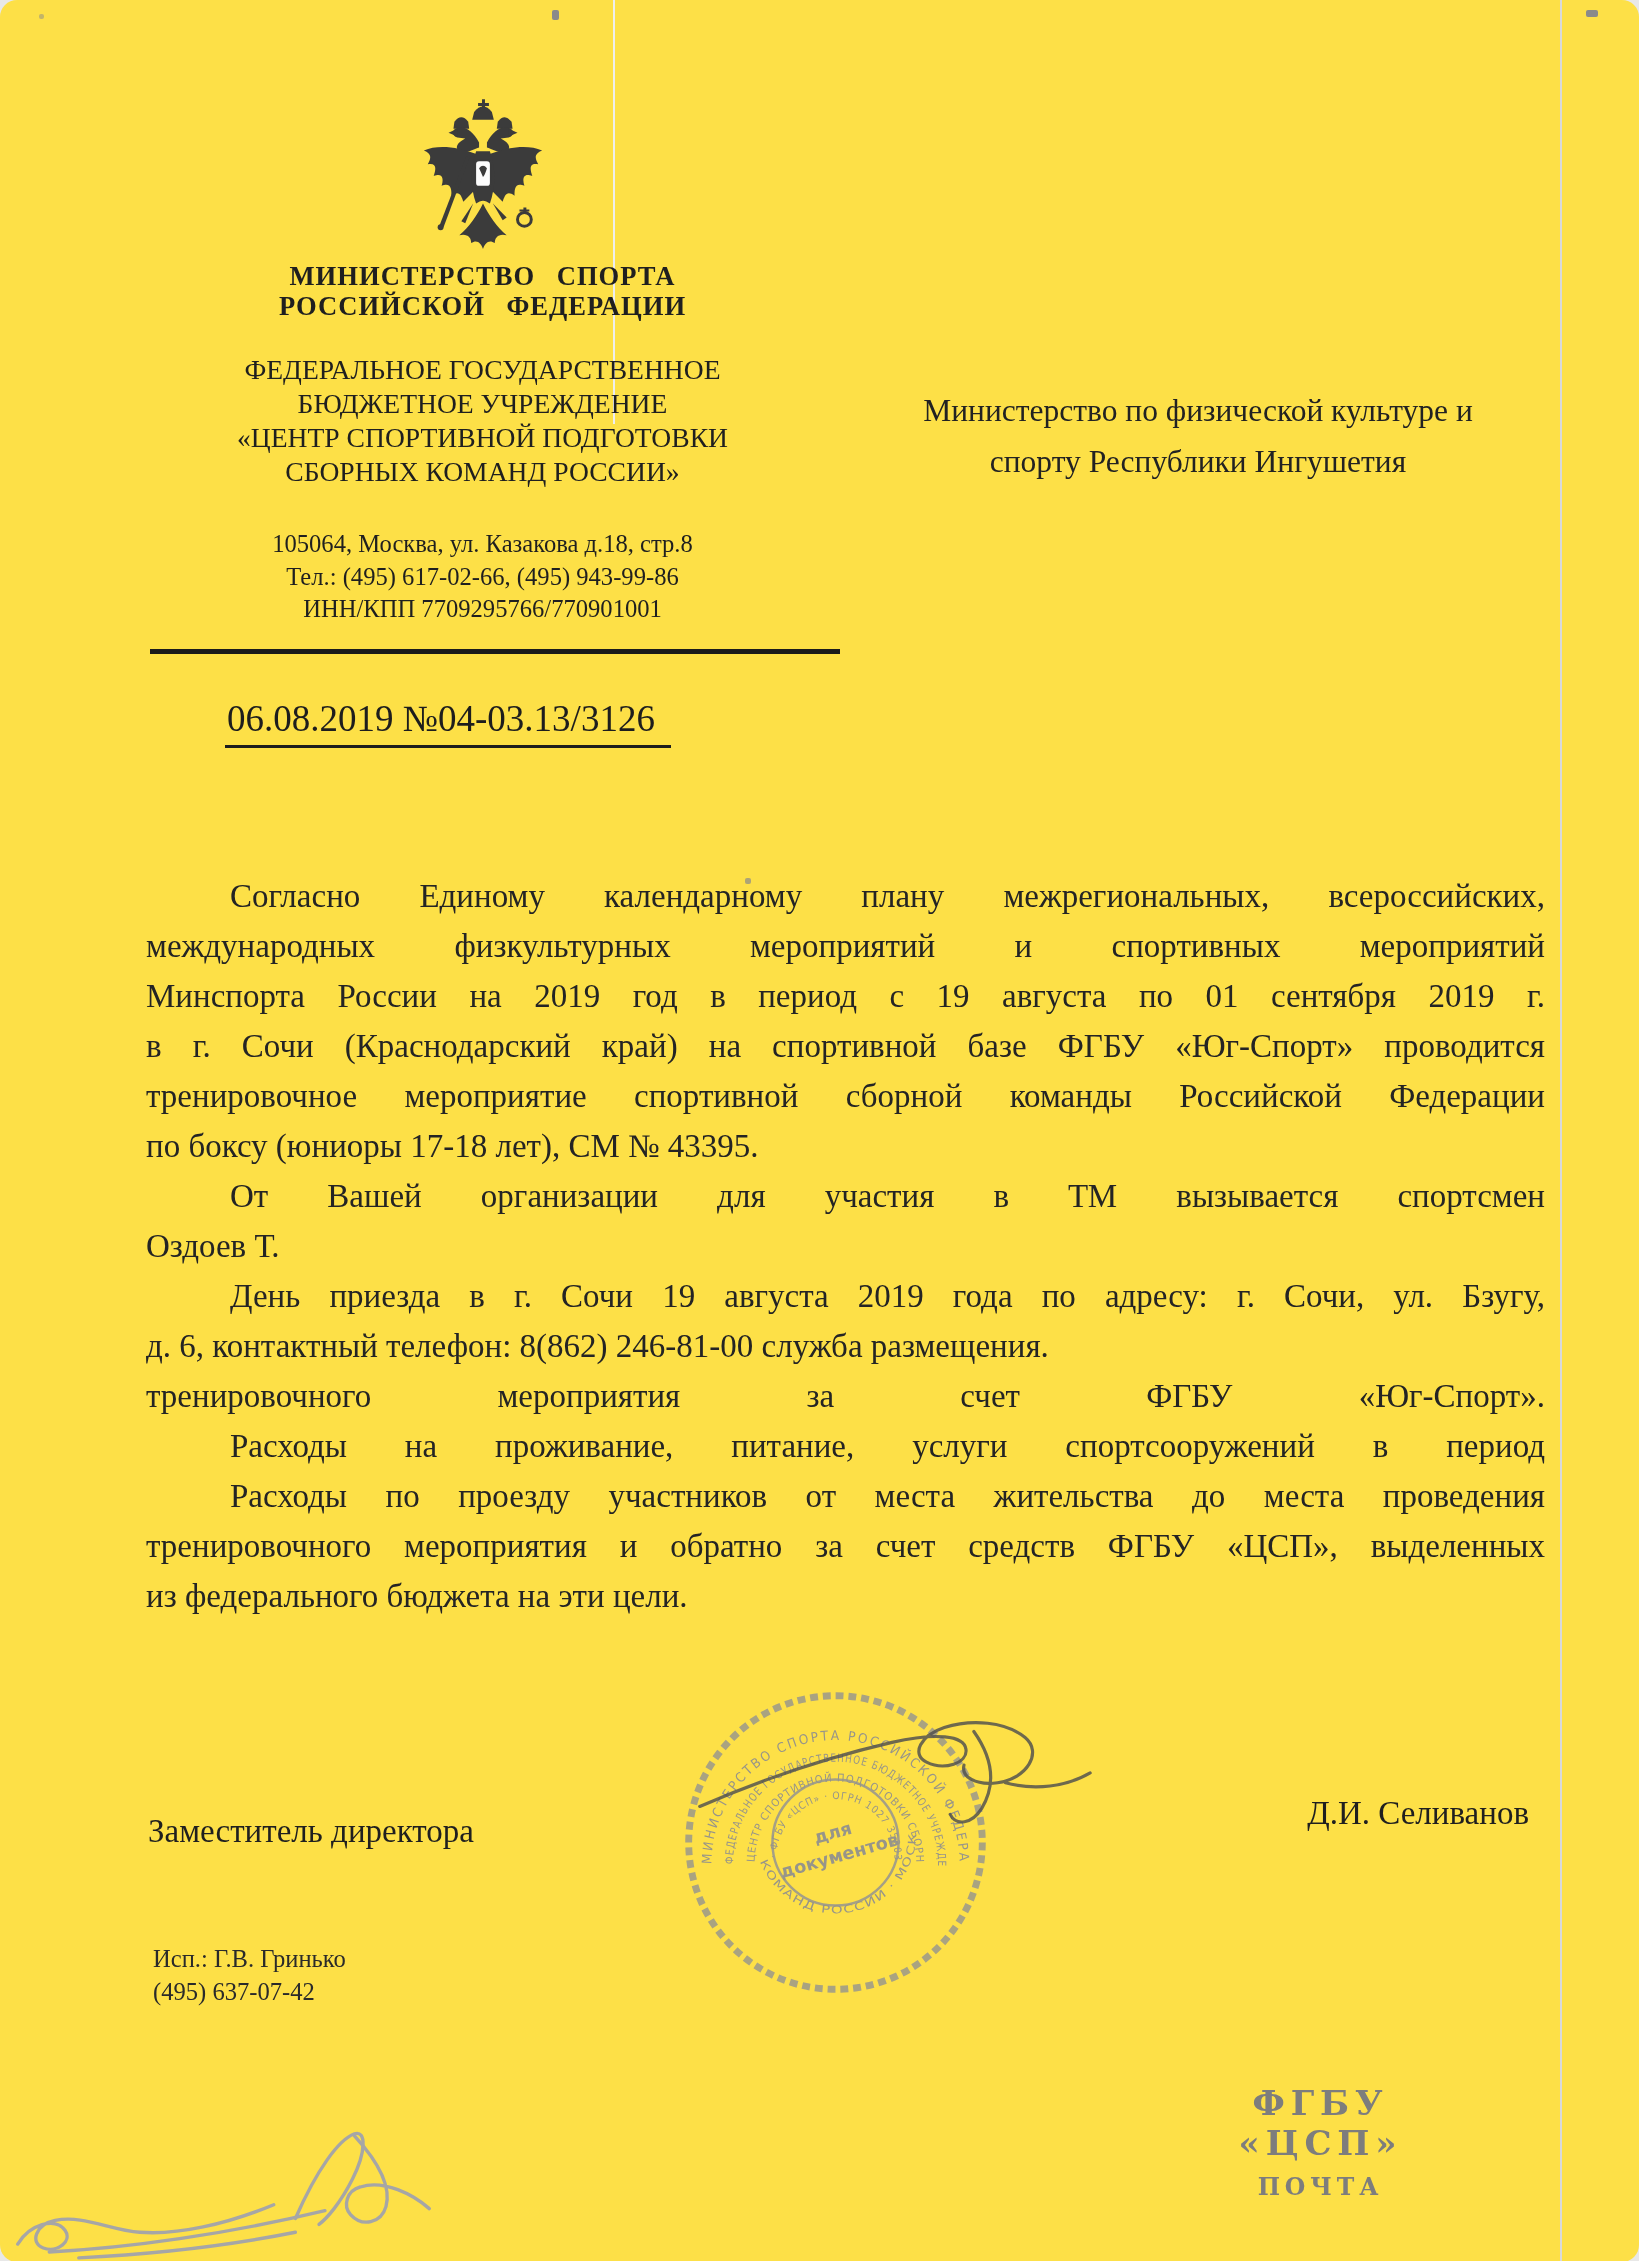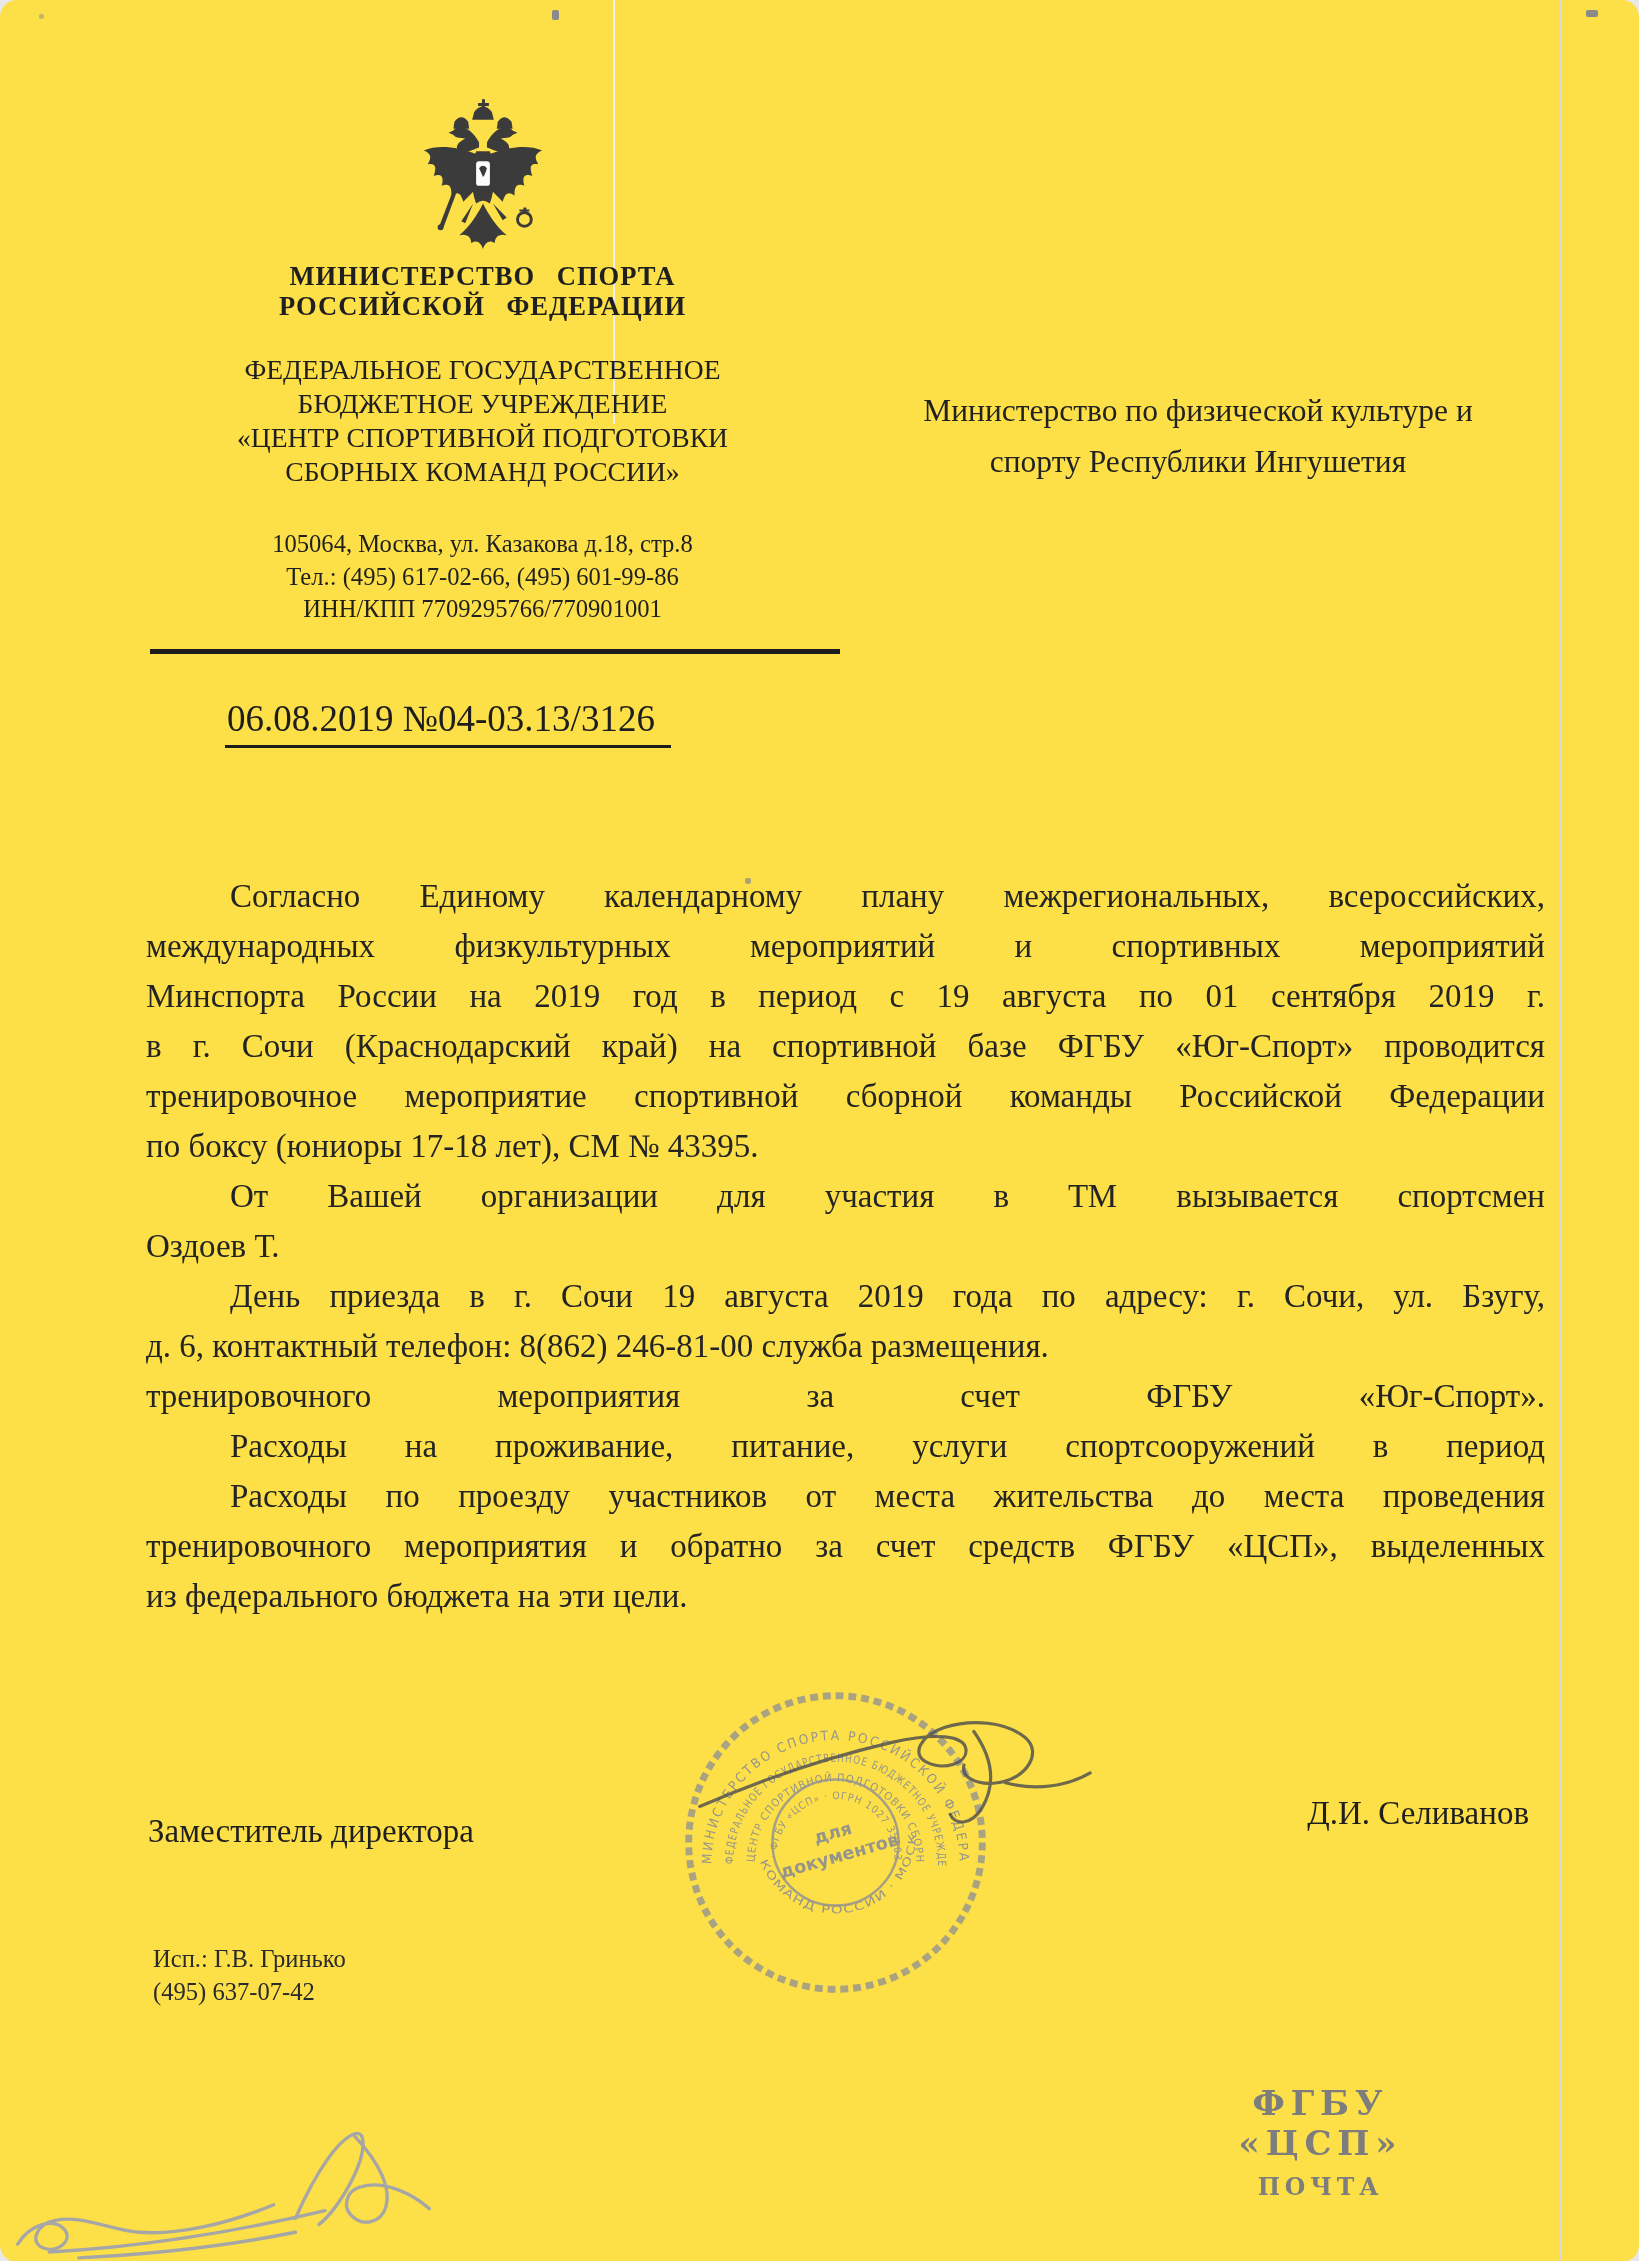--- a/index.html
+++ b/index.html
@@ -95,21 +95,21 @@
 
     <div class="orgname">
       <div>ФЕДЕРАЛЬНОЕ ГОСУДАРСТВЕННОЕ</div>
       <div>БЮДЖЕТНОЕ УЧРЕЖДЕНИЕ</div>
       <div class="b">«ЦЕНТР СПОРТИВНОЙ ПОДГОТОВКИ</div>
       <div class="b">СБОРНЫХ КОМАНД РОССИИ»</div>
     </div>
 
     <div class="addr">
       <div>105064, Москва, ул. Казакова д.18, стр.8</div>
-      <div>Тел.: (495) 617-02-66, (495) 601-99-86</div>
+      <div>Тел.: (495) 617-02-66, (495) 943-99-86</div>
       <div>ИНН/КПП 7709295766/770901001</div>
     </div>
   </div>
 
   <div class="abs rule"></div>
 
   <div class="abs recipient">
     <div>Министерство по физической культуре и</div>
     <div>спорту Республики Ингушетия</div>
   </div>

